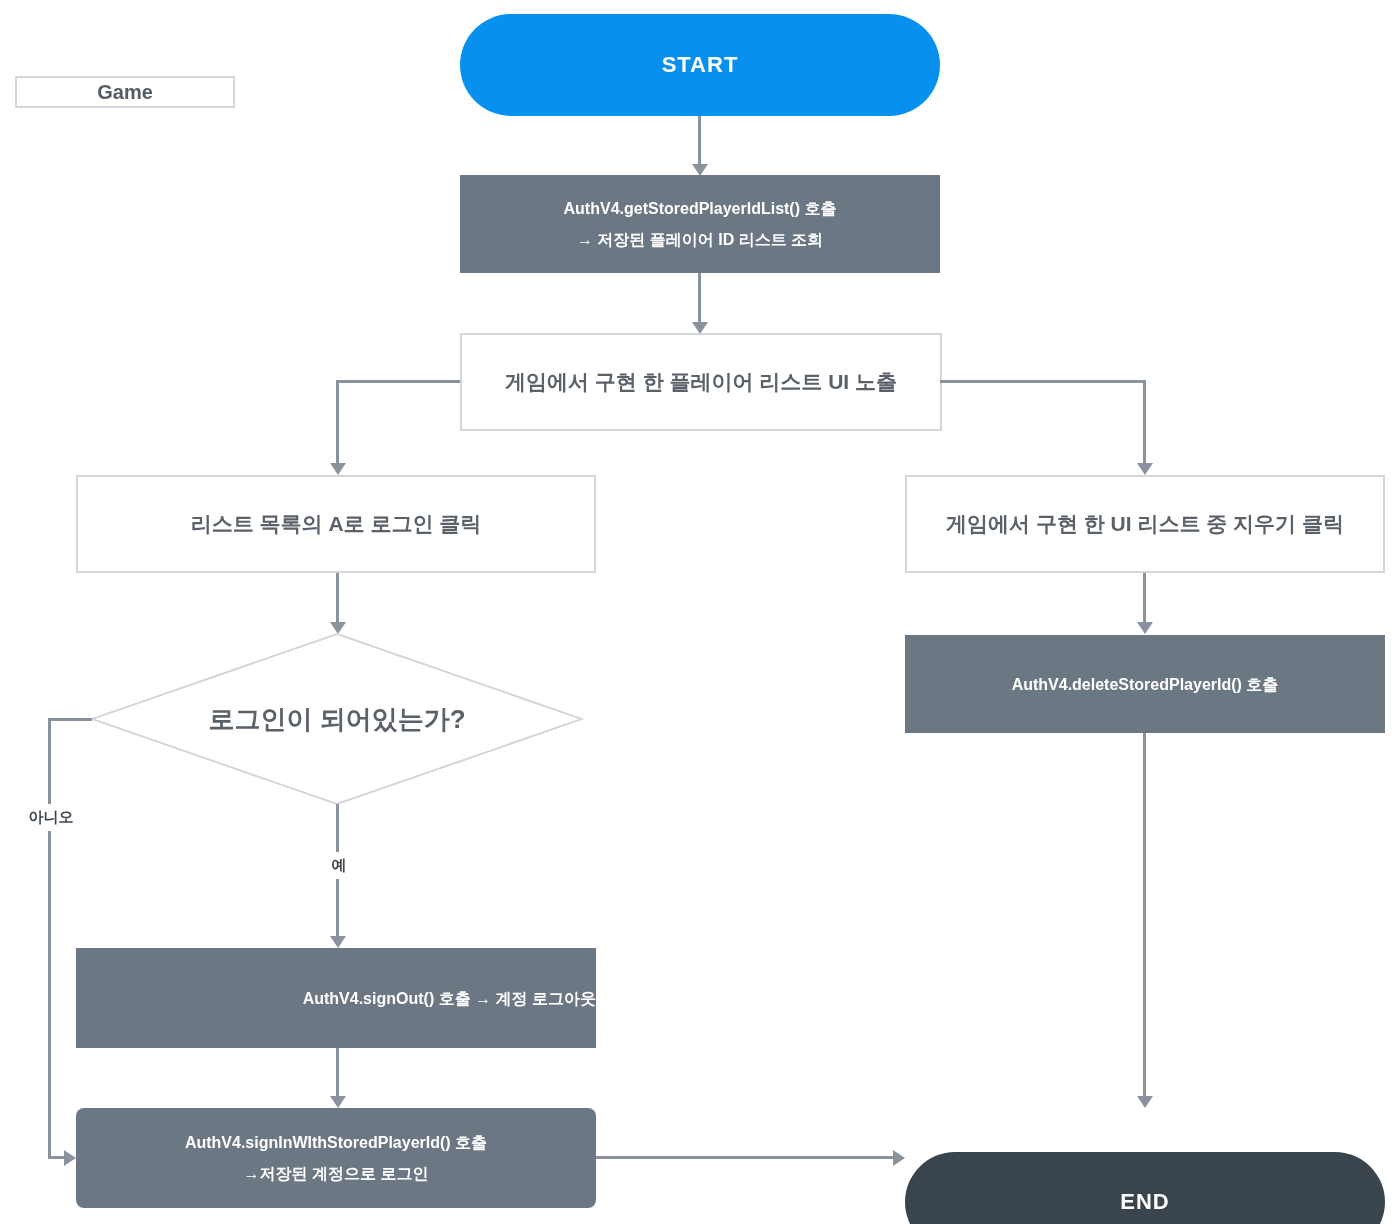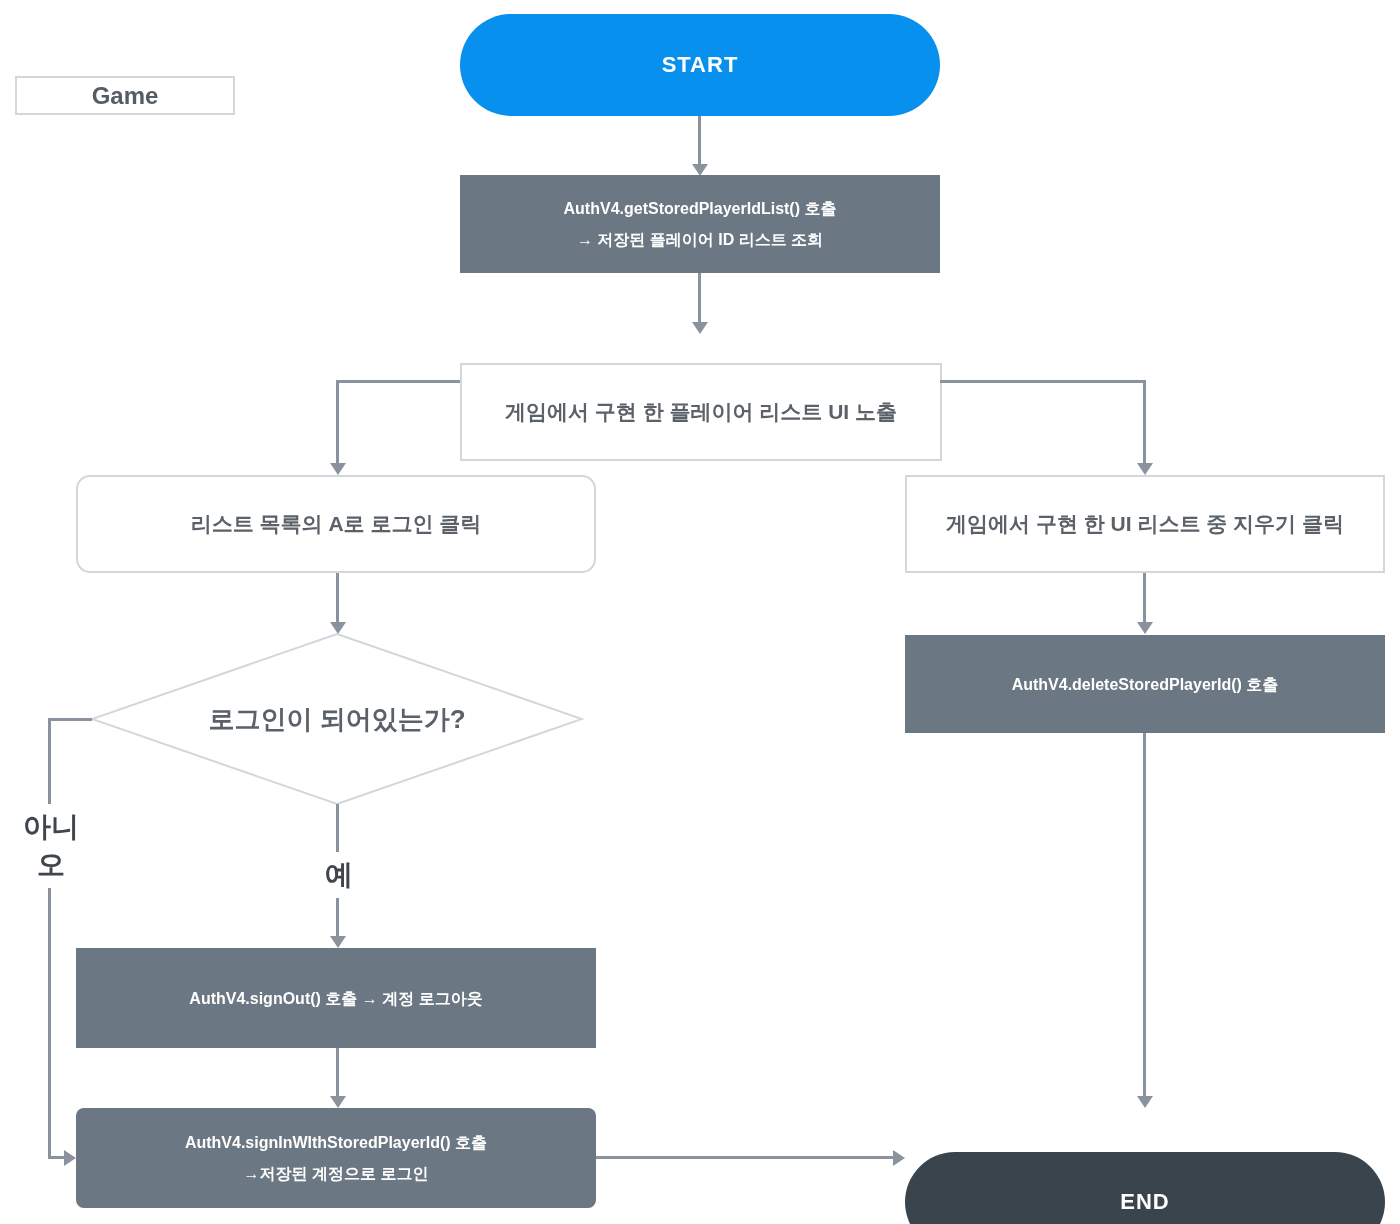--- a/index.html
+++ b/index.html
@@ -32,23 +32,23 @@
     background:#ffffff;border:2px solid #d3d6da;
     color:#5a6169;font-weight:600;font-size:21px;line-height:30px;
   }
   
   .legend-hive{
     position:absolute;left:15px;top:17px;width:220px;height:47px;
     background:#6b7783;color:#ffffff;font-weight:700;font-size:20px;
     display:flex;align-items:center;justify-content:center;
   }
   .legend-game{
-    position:absolute;left:15px;top:76px;width:220px;height:39px;
+    position:absolute;left:15px;top:76px;width:220px;height:32px;
     background:#ffffff;border:2px solid #d3d6da;box-sizing:border-box;
-    color:#555c64;font-weight:700;font-size:24px;
+    color:#555c64;font-weight:700;font-size:20px;
     display:flex;align-items:center;justify-content:center;
   }
   
   .v-line,.h-line{position:absolute;background:#8a939d;}
   .v-line{width:3px;}
   .h-line{height:3px;}
   .arr-down{
     position:absolute;width:0;height:0;
     border-left:8px solid transparent;border-right:8px solid transparent;
     border-top:12px solid #8a939d;
@@ -61,21 +61,21 @@
   
   .diamond-wrap{position:absolute;left:90px;top:632px;width:494px;height:174px;}
   .diamond-label{
     position:absolute;left:90px;top:632px;width:494px;height:174px;
     display:flex;align-items:center;justify-content:center;
     color:#5a6169;font-weight:600;font-size:26px;
   }
   
   .branch-label{
     position:absolute;background:#ffffff;
-    color:#3f454d;font-weight:600;font-size:28px;
+    color:#3f454d;font-weight:600;font-size:15px;
     padding:4px 2px;text-align:center;
   }
 </style>
 </head>
 <body>
 
 <div id="canvas">
 
   <div class="legend-game">
     <span>Game</span>
@@ -89,33 +89,33 @@
   <div class="arr-down" style="left:692px;top:164px;"></div>
 
   <div class="node proc" style="left:460px;top:175px;width:480px;height:98px;">
     <div>AuthV4.getStoredPlayerIdList() 호출</div>
     <div>→ 저장된 플레이어 ID 리스트 조회</div>
   </div>
 
   <div class="v-line" style="left:698px;top:273px;height:51px;"></div>
   <div class="arr-down" style="left:692px;top:322px;"></div>
 
-  <div class="node io" style="left:460px;top:333px;width:482px;height:98px;margin-top:30px;">
+  <div class="node io" style="left:460px;top:333px;width:482px;height:98px;">
     <div>게임에서 구현 한 플레이어 리스트 UI 노출</div>
   </div>
 
   <div class="h-line" style="left:336px;top:380px;width:124px;"></div>
   <div class="v-line" style="left:336px;top:380px;height:85px;"></div>
   <div class="arr-down" style="left:330px;top:463px;"></div>
 
   <div class="h-line" style="left:940px;top:380px;width:206px;"></div>
   <div class="v-line" style="left:1143px;top:380px;height:85px;"></div>
   <div class="arr-down" style="left:1137px;top:463px;"></div>
 
-  <div class="node io" style="left:76px;top:475px;width:520px;height:98px;border-radius:14px;">
+  <div class="node io" style="left:76px;top:475px;width:520px;height:98px;">
     <div>리스트 목록의 A로 로그인 클릭</div>
   </div>
 
   <div class="node io" style="left:905px;top:475px;width:480px;height:98px;">
     <div>게임에서 구현 한 UI 리스트 중 지우기 클릭</div>
   </div>
 
   <div class="v-line" style="left:336px;top:573px;height:51px;"></div>
   <div class="arr-down" style="left:330px;top:622px;"></div>
 
@@ -139,21 +139,21 @@
   <div class="h-line" style="left:48px;top:718px;width:44px;"></div>
   <div class="v-line" style="left:48px;top:718px;height:440px;"></div>
   <div class="h-line" style="left:48px;top:1156px;width:18px;"></div>
   <div class="arr-right" style="left:64px;top:1150px;"></div>
   <div class="branch-label" style="left:11px;top:804px;width:76px;">아니오</div>
 
   <div class="v-line" style="left:336px;top:804px;height:136px;"></div>
   <div class="arr-down" style="left:330px;top:936px;"></div>
   <div class="branch-label" style="left:320px;top:852px;width:34px;">예</div>
 
-  <div class="node proc" style="left:76px;top:948px;width:520px;height:100px;">
+  <div class="node proc" style="left:76px;top:948px;width:520px;height:100px;align-items:flex-end;">
     <div>AuthV4.signOut() 호출 → 계정 로그아웃</div>
   </div>
 
   <div class="v-line" style="left:336px;top:1048px;height:50px;"></div>
   <div class="arr-down" style="left:330px;top:1096px;"></div>
 
   <div class="node proc" style="left:76px;top:1108px;width:520px;height:100px;border-radius:8px;">
     <div>AuthV4.signInWIthStoredPlayerId() 호출</div>
     <div>→저장된 계정으로 로그인</div>
   </div>

